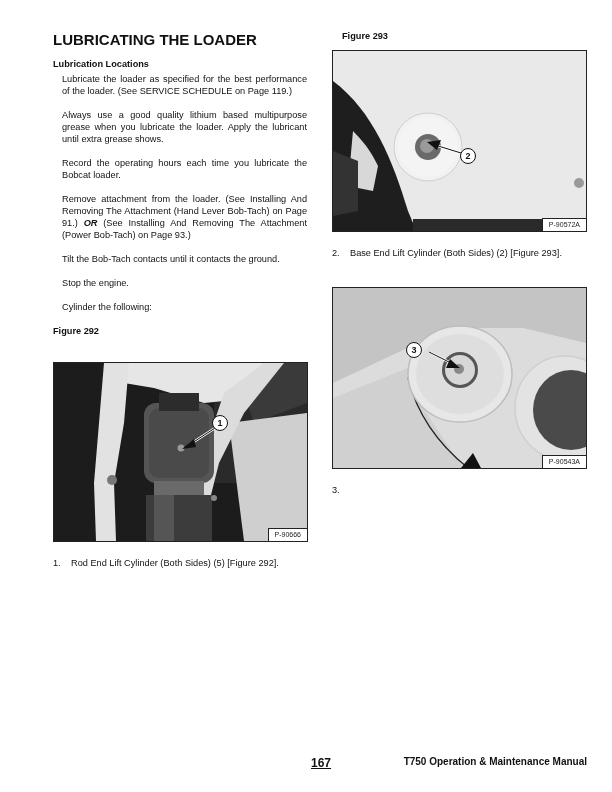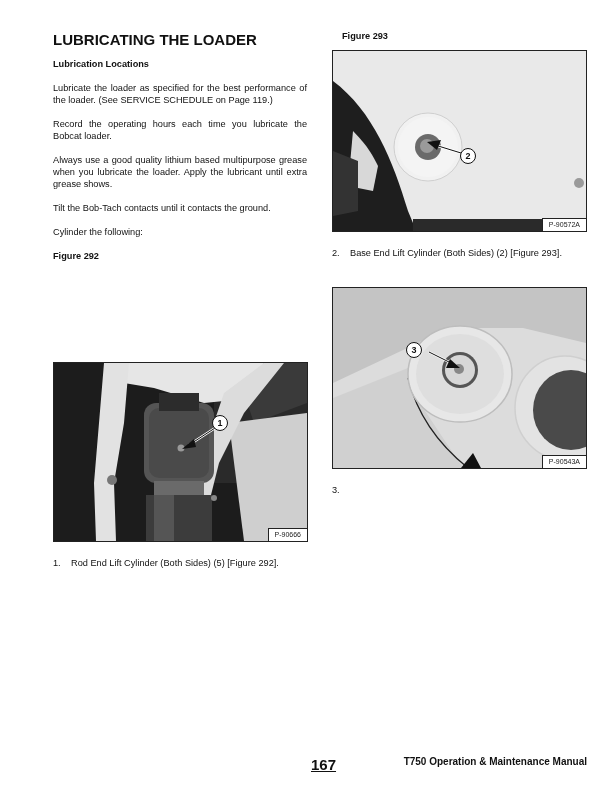--- a/index.html
+++ b/index.html
@@ -2,45 +2,47 @@
 <html><head>
 <meta charset="utf-8">
 <style>
   html, body { margin:0; padding:0; background:#ffffff; }
   body { width:612px; height:792px; position:relative; overflow:hidden;
          font-family:"Liberation Sans", sans-serif; color:#111; }
   .col { position:absolute; width:254px; font-size:9.2px; line-height:12px; }
   .col-left { left:53px; top:34px; }
   .col-right { left:332px; top:30px;margin-left:10px; }
   .h1 { font-weight:bold; font-size:15px; margin:0 0 12px 0; }
-  .h2 { font-weight:bold; font-size:9.2px; margin:0 0 12px 0; }
-  .para { margin:0 0 12px 0; text-align:justify; }
+  .h2 { font-weight:bold; font-size:9.2px; margin:0 0 3px 0; }
+  .para { margin:0 0 12px 9px; text-align:justify; }
   .fig-label { font-weight:bold; margin:0 0 6px 0; }
   .step { display:flex; margin:0; }
   .step .num { width:18px; flex:none; }
   .step b { font-weight:normal; }
   .photo { position:absolute; border:1px solid #222; overflow:hidden; }
   .pcode { position:absolute; right:0; bottom:0; background:#fff; border-top:1px solid #222; border-left:1px solid #222;
            font-size:7px; line-height:10px; padding:1px 6px 1px 6px; color:#222; }
   .callout { position:absolute; width:14px; height:14px; border-radius:50%; background:#fff; border:1.3px solid #111;
              font-weight:bold; font-size:9px; line-height:14px; text-align:center; color:#111; box-sizing:content-box; }
   svg.arrow { position:absolute; left:0; top:0; overflow:visible; }
-  .footer-page { position:absolute; left:311px; top:756px; font-weight:bold; font-size:15px;text-decoration:underline; }
+  .footer-page { position:absolute; left:311px; top:756px; font-weight:bold; font-size:12px;text-decoration:underline; }
   .footer-title { position:absolute; right:25px; top:756px; font-weight:bold; font-size:10px; }
 </style>
 </head>
 <body>
 
 <div class="col col-left">
   <div class="h1">LUBRICATING THE LOADER</div>
   <div class="h2">Lubrication Locations</div>
   <p class="para">Lubricate the loader as specified for the best performance of the loader. (See SERVICE SCHEDULE on Page 119.)</p>
+  <p class="para">Always use a good quality lithium based multipurpose grease when you lubricate the loader. Apply the lubricant until extra grease shows.</p>
   <p class="para">Record the operating hours each time you lubricate the Bobcat loader.</p>
-  <p class="para">Always use a good quality lithium based multipurpose grease when you lubricate the loader. Apply the lubricant until extra grease shows.</p>
+  <p class="para"><span>Remove attachment from the loader. (See Installing And Removing The Attachment (Hand Lever Bob-Tach) on Page 91.) </span><b><i>OR</i></b><span> (See Installing And Removing The Attachment (Power Bob-Tach) on Page 93.)</span></p>
   <p class="para">Tilt the Bob-Tach contacts until it contacts the ground.</p>
+  <p class="para">Stop the engine.</p>
   <p class="para">Cylinder the following:</p>
   <div class="fig-label">Figure 292</div>
 </div>
 
 <div class="photo" style="left:53px; top:362px; width:253px; height:178px; background:#1e1e1e;">
   <svg width="253" height="178" style="position:absolute;left:0;top:0;">
     <rect x="0" y="0" width="253" height="178" fill="#1c1c1c"></rect>
     <rect x="160" y="20" width="93" height="100" fill="#2a2a2a"></rect>
     <path d="M180 0 L253 0 L253 40 L200 60 Z" fill="#3a3a3a"></path>
     <path d="M175 60 L253 50 L253 178 L190 178 Z" fill="#cfcfcf"></path>

